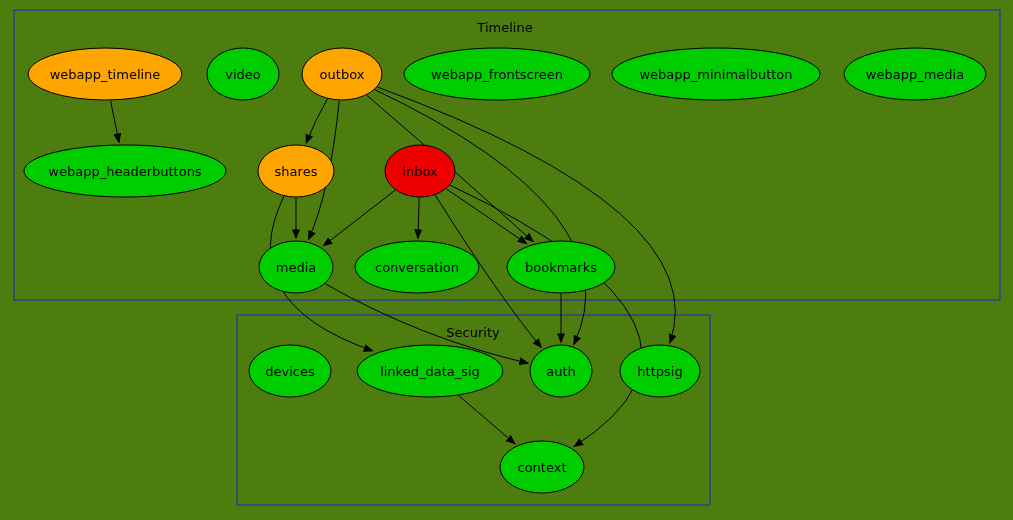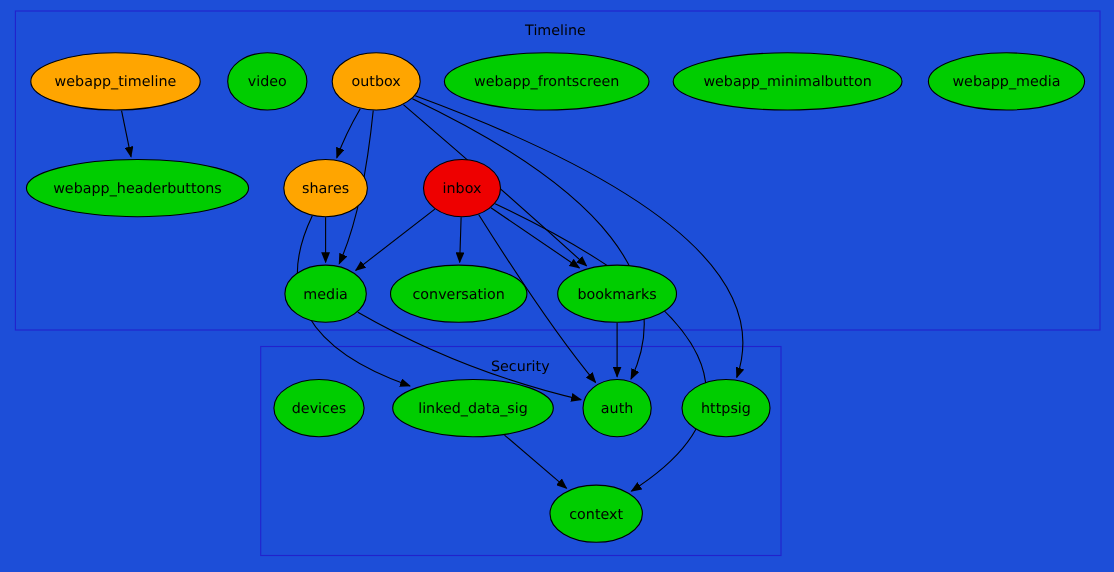--- a/index.html
+++ b/index.html
@@ -4,21 +4,21 @@
 <style>
   html, body {
     margin: 0;
     padding: 0;
     background: #ffffff;
   }
   .canvas {
     position: relative;
     width: 1013px;
     height: 520px;
-    background: #1d4ed8;
+    background: #4d7c0f;
     font-family: "DejaVu Sans", sans-serif;
     overflow: hidden;
   }
   svg text {
     font-family: "DejaVu Sans", sans-serif;
     font-size: 13px;
     fill: #000000;
   }
   svg .cluster-label {
     font-size: 13px;

